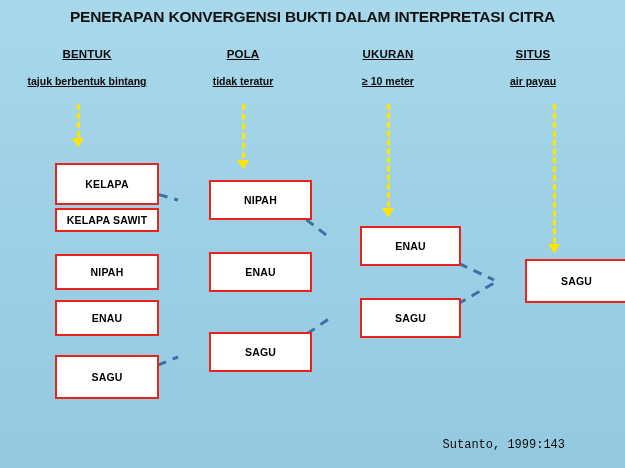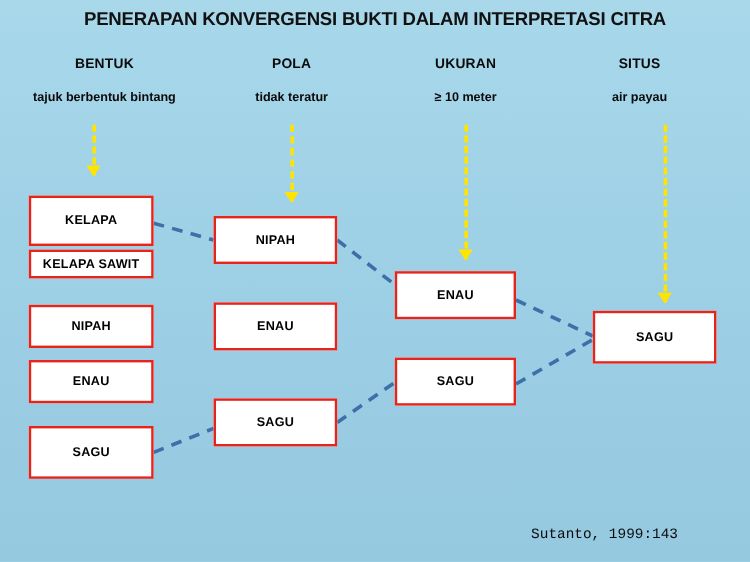--- a/index.html
+++ b/index.html
@@ -30,20 +30,21 @@
     text-align: center;
     font-size: 15.5px;
     font-weight: bold;
     color: #111111;
     letter-spacing: -0.2px;
   }
 
   .col-head {
     text-align: center;
     color: #0a0a0a;
+    text-decoration: underline;
   }
   .col-head .ch-title {
     font-size: 11.5px;
     font-weight: bold;
     letter-spacing: 0.2px;
   }
   .col-head .ch-sub {
     font-size: 10.5px;
     font-weight: bold;
     line-height: 13px;
@@ -55,20 +56,21 @@
     background: #ffffff;
     color: #000000;
     font-size: 10.5px;
     font-weight: bold;
     display: flex;
     align-items: center;
     justify-content: center;
     text-align: left;
     box-sizing: border-box;
     letter-spacing: 0.2px;
+    margin-left: 31px;
   }
   .arrow-shaft {
     position: absolute;
     border-left: 3px dashed #ffe400;
     height: 100%;
     left: 50%;
     margin-left: -1.5px;
   }
   .arrow-head {
     position: absolute;

